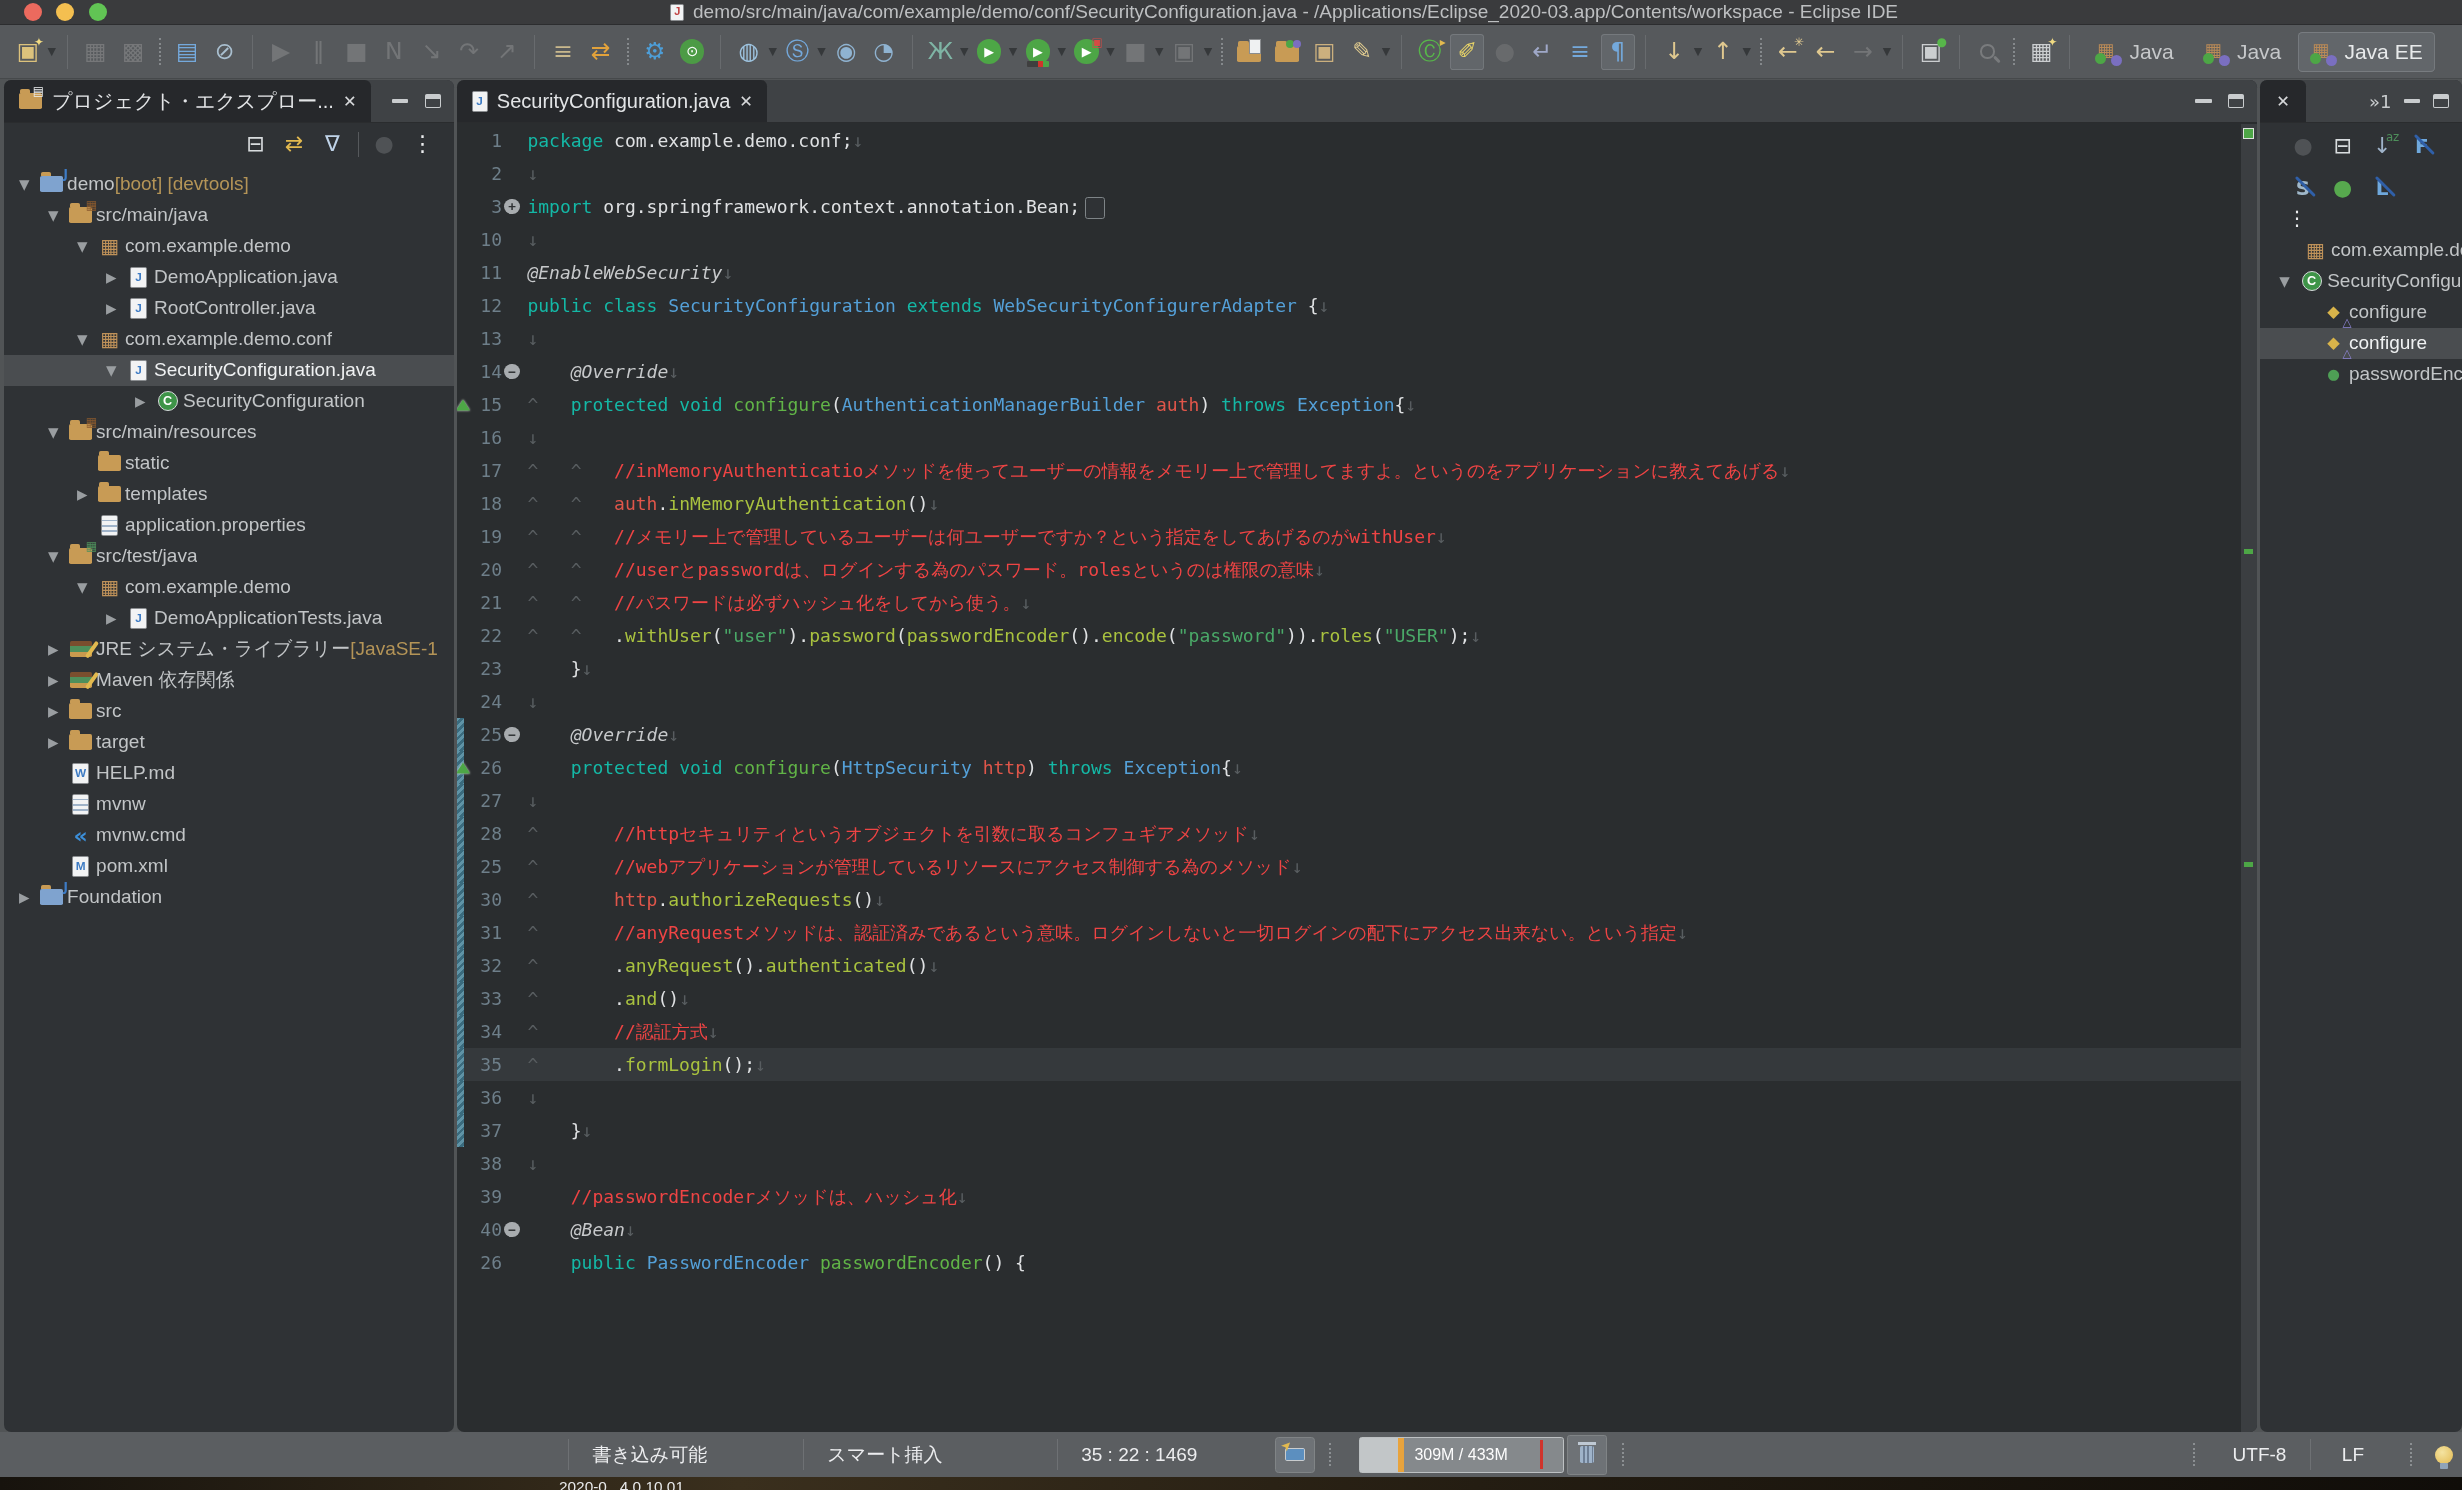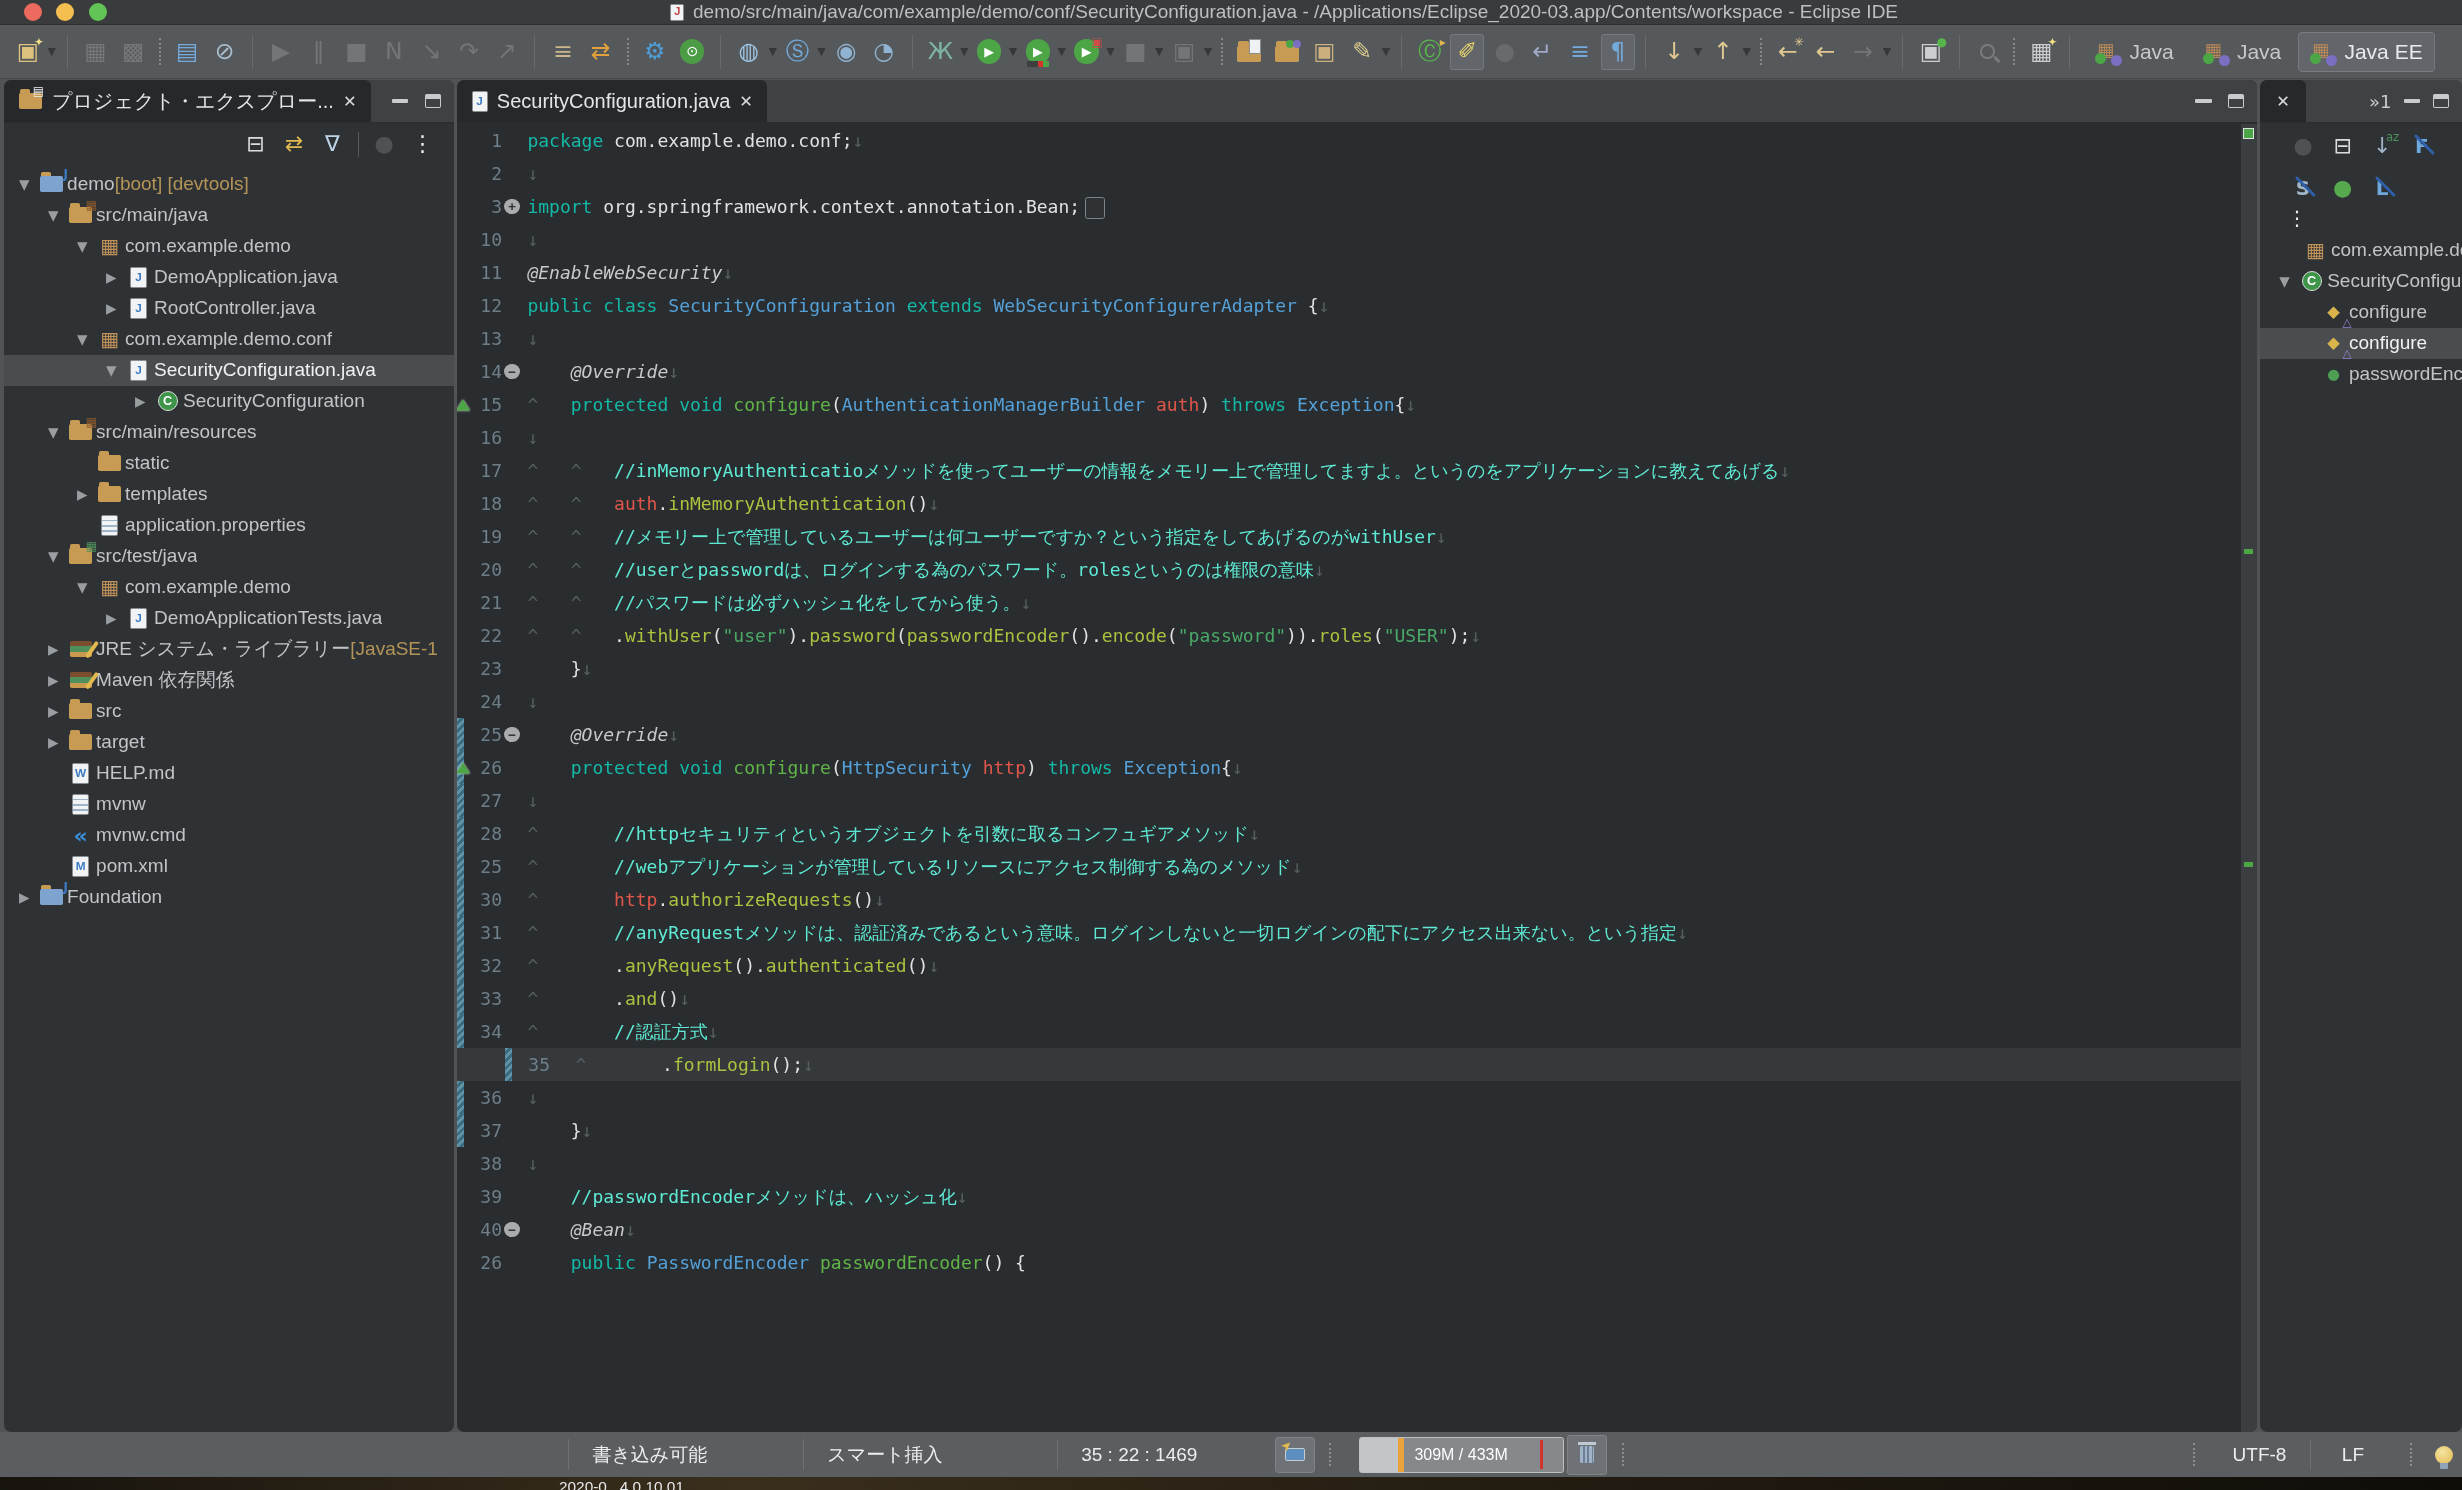--- a/index.html
+++ b/index.html
@@ -96,34 +96,34 @@
   .ic-lib { width:22px; height:15.4px; border-radius:1.8px; position:relative;
             background:linear-gradient(#7A4E2E 0 33%, #4E8F5B 33% 66%, #C99A4E 66% 100%); }
   .ic-lib::after { content:""; position:absolute; right:-1.8px; top:-1.8px; width:3.6px; height:19px; background:#E2B94F;
                    transform:rotate(35deg); border-radius:1.8px; }
   .ic-cmd { font-size:22px; font-weight:bold; color:#3C8FD9; font-family:"DejaVu Sans",sans-serif; }
 
   
   .code-area { position:absolute; left:0; right:16.3px; top:44px; bottom:0; overflow:hidden;
                font-family:"DejaVu Sans Mono", monospace; font-size:18px; }
   .cl { display:flex; height:33px; line-height:33px; white-space:pre; }
-  .cl.current { background:#35393C;padding-left:48px; }
+  .cl.current { background:#35393C; }
   .lm { width:11px; position:relative; flex:none; }
   .rangebar { position:absolute; left:0; top:0; bottom:0; width:7.2px;
               background:repeating-linear-gradient(135deg, #5F93A6 0 2.7px, #3A6B7E 2.7px 5.4px); }
   .ovr { position:absolute; left:-0.9px; top:50%; transform:translateY(-50%); width:0; height:0;
          border-left:7.2px solid transparent; border-right:7.2px solid transparent; border-bottom:11.8px solid #4DA646;
          filter:drop-shadow(0 0 0.9px #DDE3DD); }
   .ln { width:34px; text-align:right; color:#6E7F8A; flex:none; }
   .lf { width:20px; flex:none; display:flex; align-items:center; justify-content:center; }
   .fold { width:15.4px; height:15.4px; border-radius:50%; background:#A8ACAF; color:#2E3133;
           font:700 12.7px/15.4px "DejaVu Sans Mono",monospace; text-align:center; }
   .ct { flex:1; padding-left:5.4px; }
   .tk-kw { color:#14b8a6; } .tk-type{ color:#54A0D8; } .tk-md{ color:#61B447; } .tk-mc{ color:#A9C23F; }
-  .tk-prm{ color:#E0564A; } .tk-str{ color:#4AA968; } .tk-cm{ color:#5eead4; }
+  .tk-prm{ color:#E0564A; } .tk-str{ color:#4AA968; } .tk-cm{ color:#ef4444; }
   .tk-ann{ color:#C7C9CB; font-style:italic; } .tk-pl{ color:#DFE1E3; } .tk-ws{ color:#585D60; }
   .foldbox { display:inline-block; width:20px; height:22px; border:0.9px solid #7E8487; border-radius:2.7px;
              vertical-align:middle; margin-left:5.4px; background:#2F3235; }
   .overview { position:absolute; right:0; top:44px; bottom:0; width:16.3px; background:#3B3E41; }
   .ov-top { position:absolute; left:2.7px; top:3.6px; width:11px; height:11px; background:#4DA646; border:0.9px solid #DDE3DD; }
   .ov-mark { position:absolute; left:3.6px; width:9px; height:5.4px; }
 
   
   .otb { display:flex; flex-wrap:wrap; align-items:center; padding:5.4px 5.4px 0 25px; gap:3.6px; }
   .otb .vti { width:36px; height:36px; }

